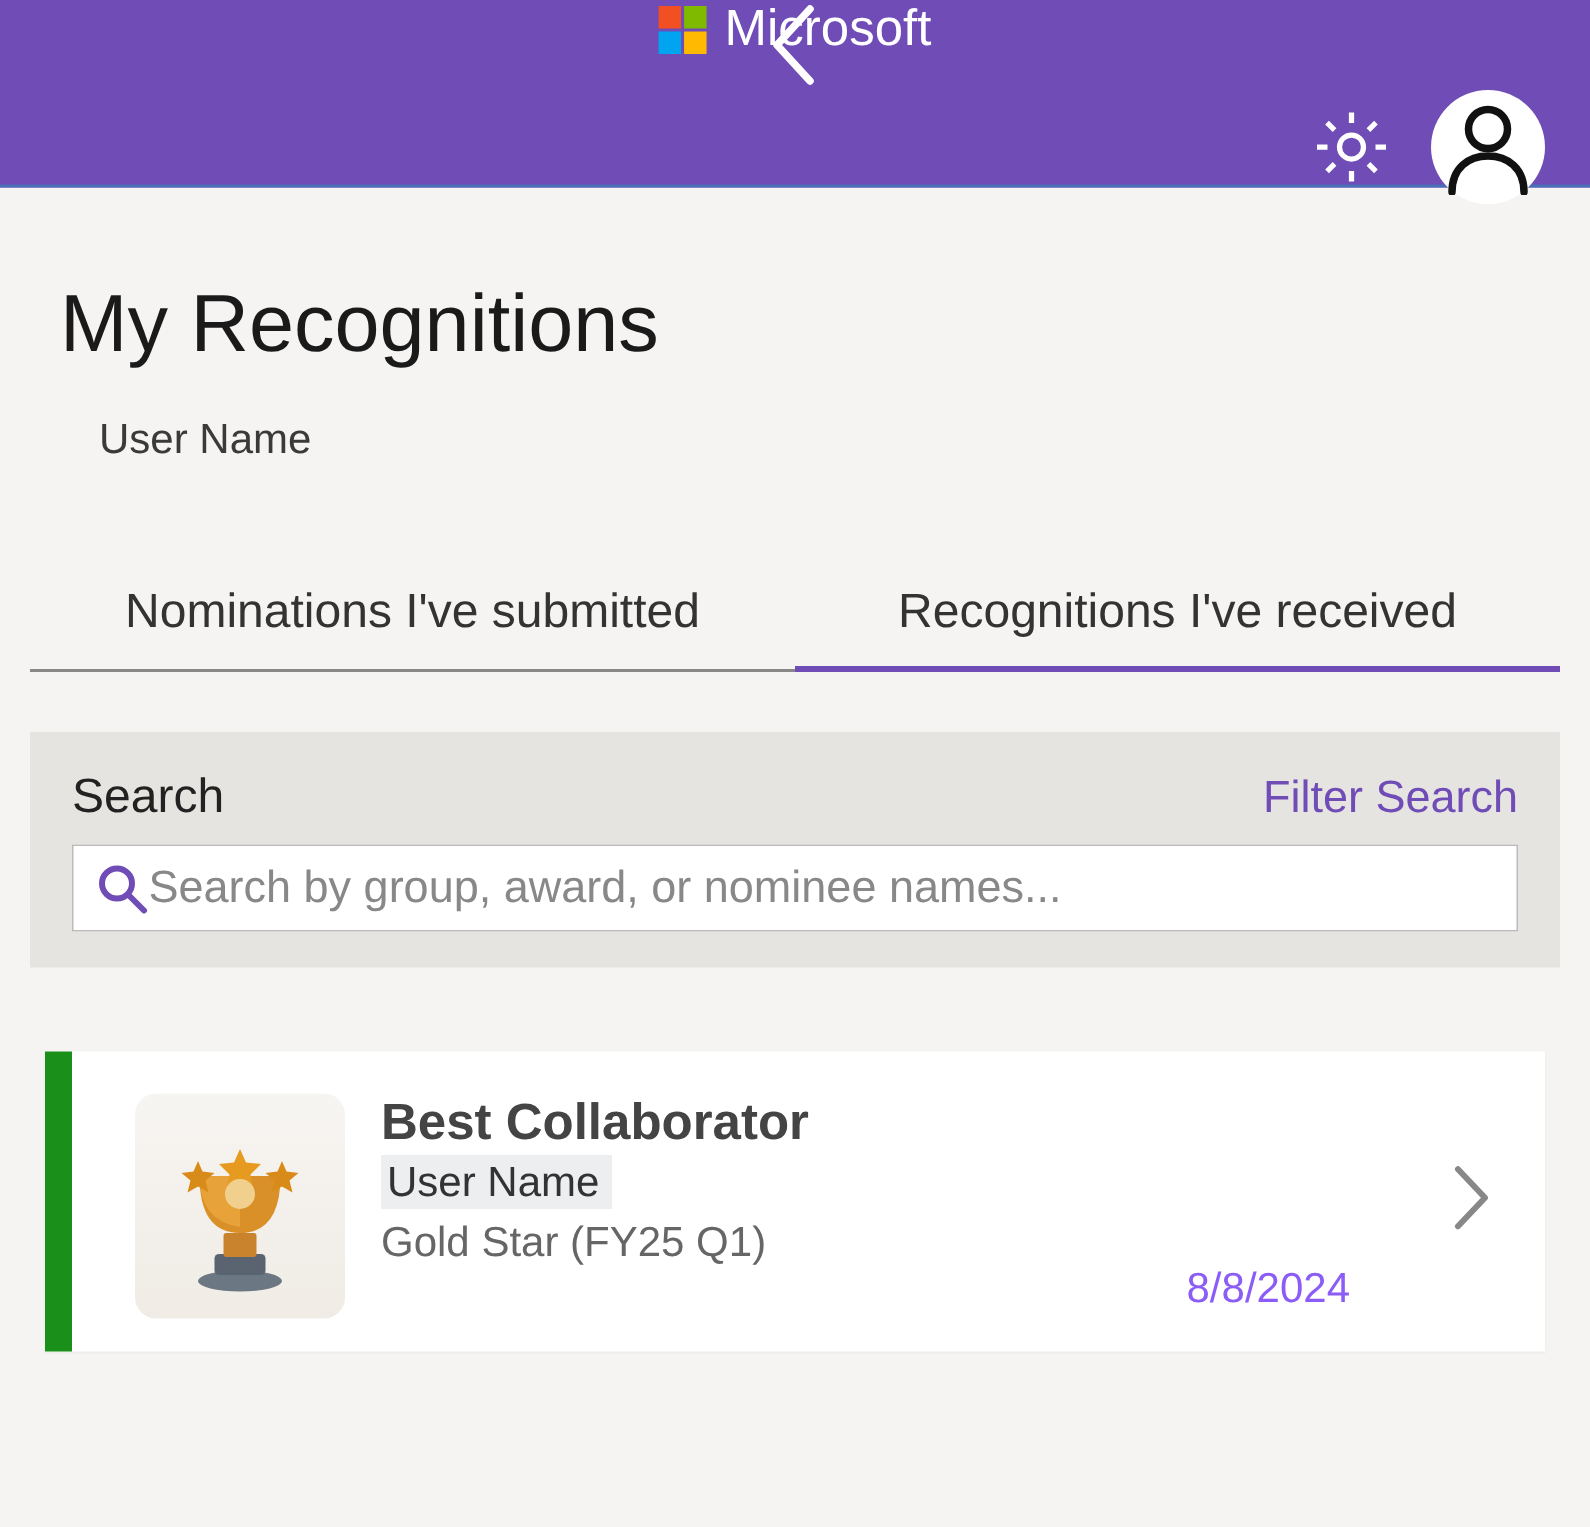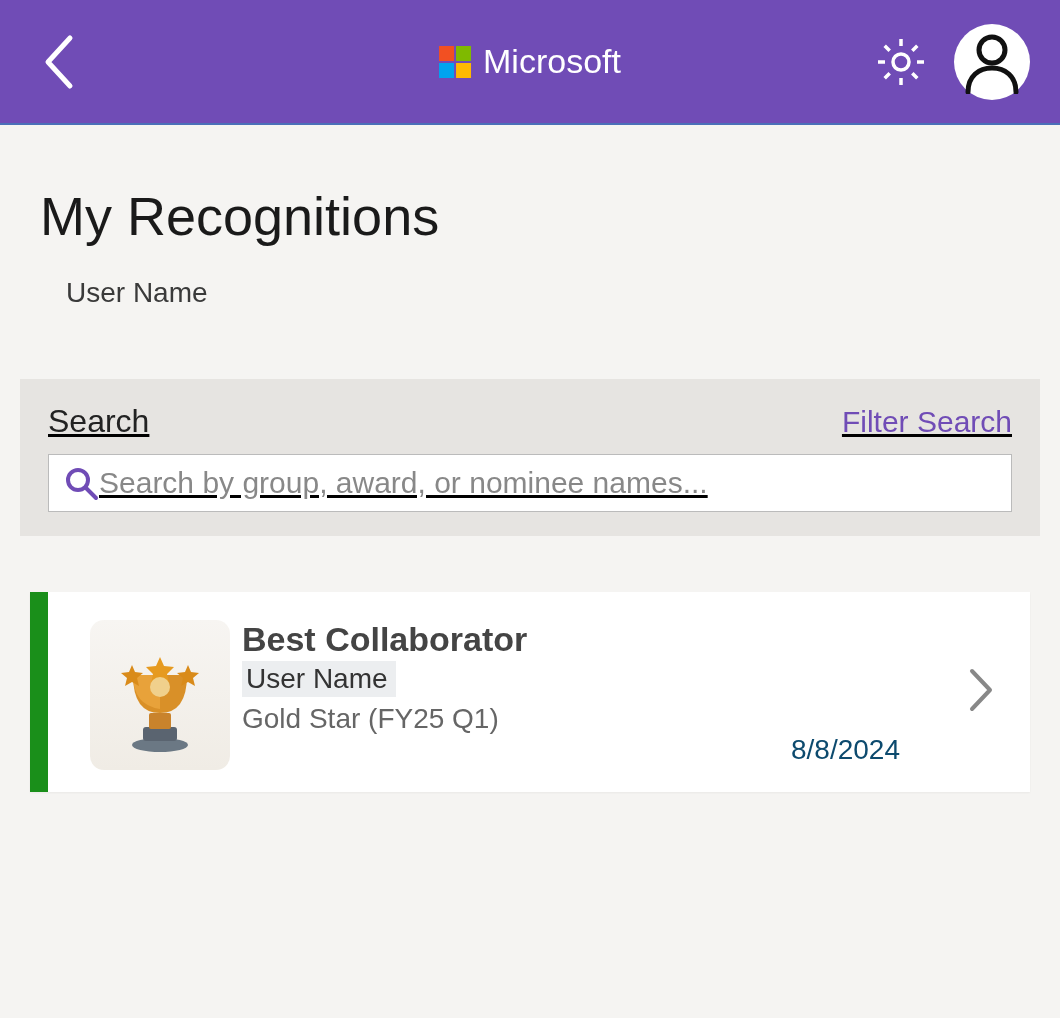--- a/index.html
+++ b/index.html
@@ -11,20 +11,21 @@
       overflow: hidden;
     }
     .header {
       background: #704CB6;
       height: 125px;
       display: flex;
       align-items: center;
       padding: 0 30px;
       position: relative;
       border-bottom: 2px solid #4a6fb8;
+      flex-direction: column;
     }
     .back-btn {
       width: 60px;
       height: 60px;
       cursor: pointer;
       display: flex;
       align-items: center;
       justify-content: center;
     }
     .brand {
@@ -100,21 +101,20 @@
       content: "";
       position: absolute;
       left: 0; right: 0; bottom: -2px;
       height: 4px;
       background: #704CB6;
     }
     .search-panel {
       background: #e6e4e1;
       padding: 24px 28px;
       margin: 0 -20px;
-      text-decoration: underline;
     }
     .search-row {
       display: flex;
       justify-content: space-between;
       align-items: baseline;
       margin-bottom: 14px;
     }
     .search-label { font-size: 32px; color: #222; }
     .filter-link { font-size: 30px; color: #704CB6; cursor: pointer; }
     .search-input-wrap {
@@ -144,21 +144,21 @@
       box-shadow: 0 1px 2px rgba(0,0,0,0.05);
       cursor: pointer;
       margin: 0 -10px;
     }
     .card-stripe {
       position: absolute;
       left: 0; top: 0; bottom: 0;
       width: 18px;
       background: #1a8f1a;
     }
-    .card-body { display: flex; align-items: flex-start; gap: 12px; }
+    .card-body { display: flex; align-items: flex-start; gap: 24px; }
     .trophy-box {
       width: 140px;
       height: 150px;
       background: linear-gradient(#f7f5f2,#f0ece5);
       border-radius: 14px;
       display:flex;align-items:center;justify-content:center;
     }
     .card-text { flex: 1; }
     .card-title { font-size: 34px; font-weight: 600; color: #444; }
     .card-user {
@@ -168,21 +168,21 @@
       padding: 2px 8px 2px 4px;
       color: #333;
       margin: 2px 0 6px 0;
     }
     .card-group { font-size: 28px; color: #666; }
     .card-date {
       position: absolute;
       right: 130px;
       bottom: 26px;
       font-size: 28px;
-      color: #0c4a6e;
+      color: #8b5cf6;
     }
     .card-chevron {
       position: absolute;
       right: 34px;
       top: 50%;
       transform: translateY(-50%);
     }
   </style>
 </head>
 <body>
@@ -217,20 +217,24 @@
         <path d="M6 62c0-16 11-24 24-24s24 8 24 24" fill="none" stroke="#111" stroke-width="5" stroke-linecap="round"></path>
       </svg>
     </div>
   </div>
 </div>
 
 <div class="main">
   <h1 class="page-title">My Recognitions</h1>
   <div class="username">User Name</div>
 
+  <div class="tabs">
+    <div class="tab">Nominations I've submitted</div>
+    <div class="tab active">Recognitions I've received</div>
+  </div>
 
   <div class="search-panel">
     <div class="search-row">
       <div class="search-label">Search</div>
       <div class="filter-link">Filter Search</div>
     </div>
     <div class="search-input-wrap">
       <svg width="36" height="36" viewBox="0 0 36 36">
         <circle cx="15" cy="15" r="10" fill="none" stroke="#704CB6" stroke-width="4"></circle>
         <line x1="23" y1="23" x2="33" y2="33" stroke="#704CB6" stroke-width="4" stroke-linecap="round"></line>

